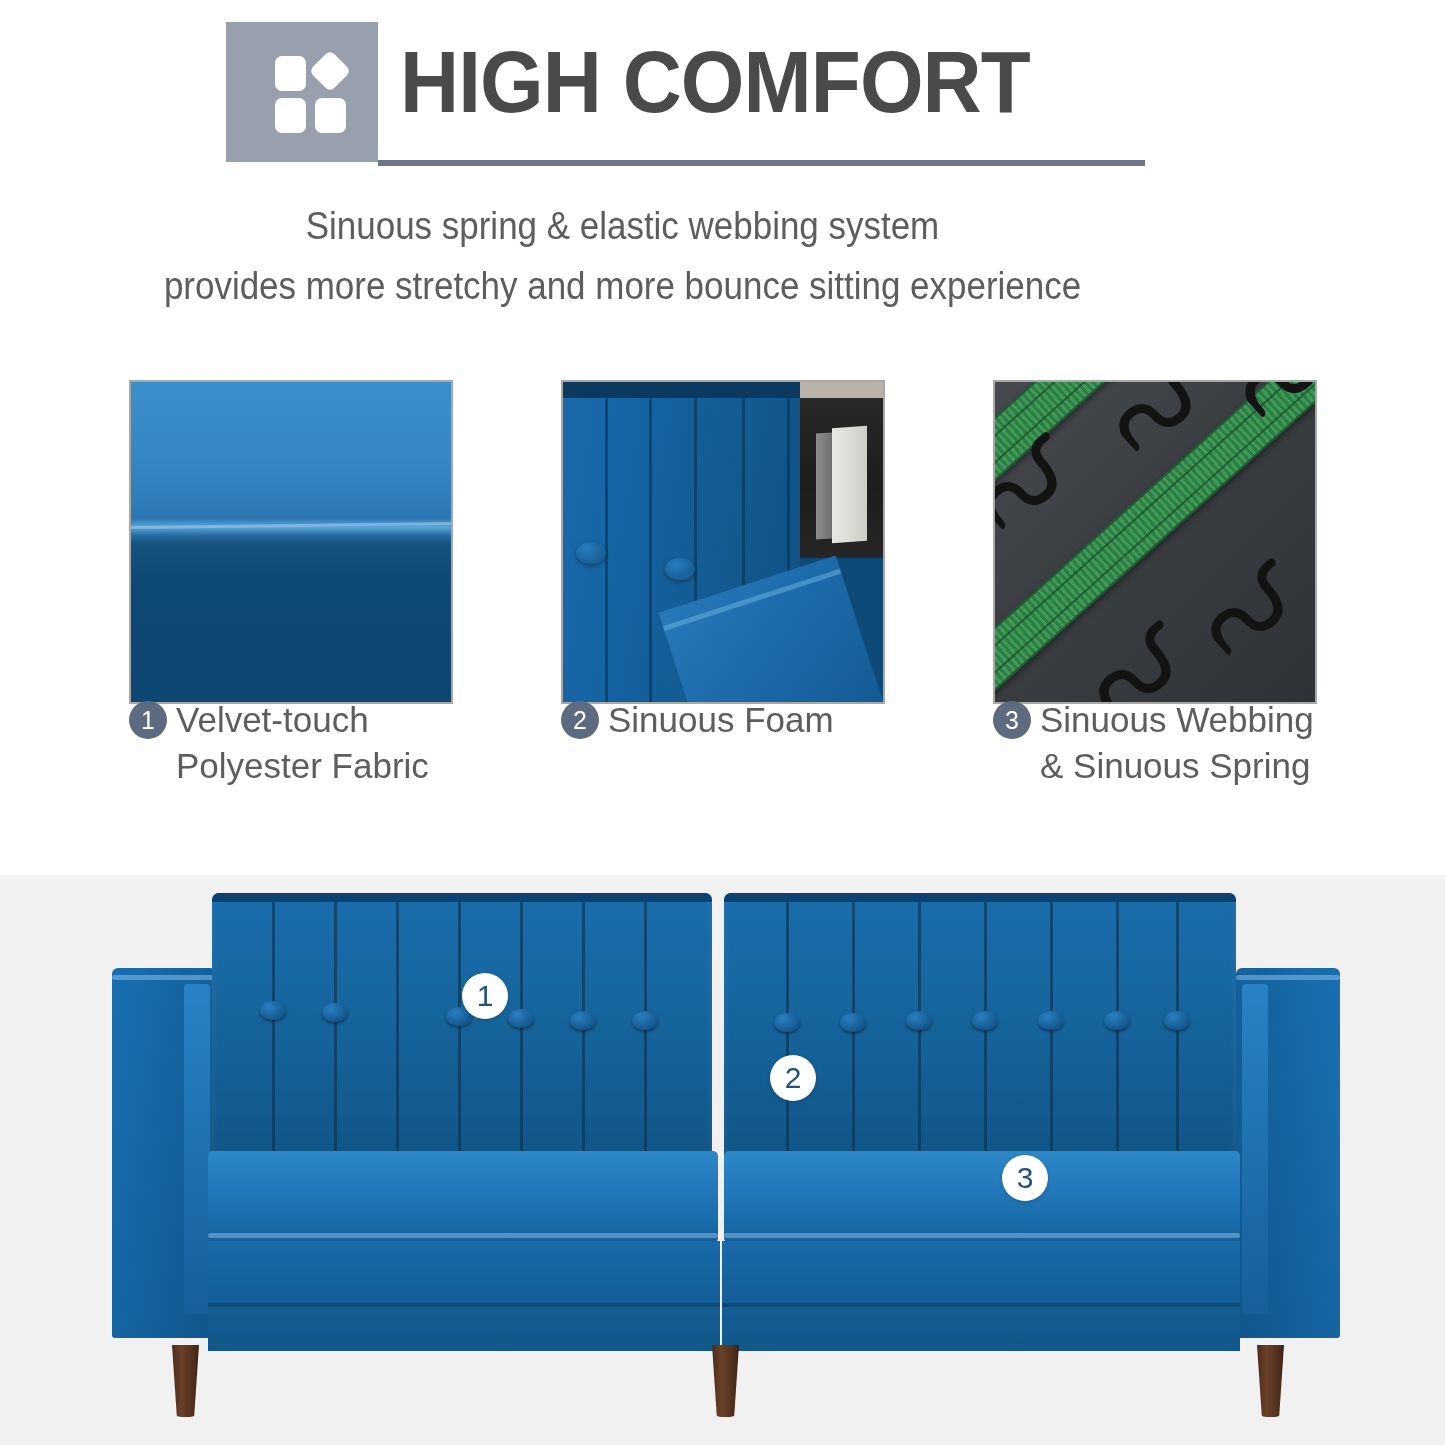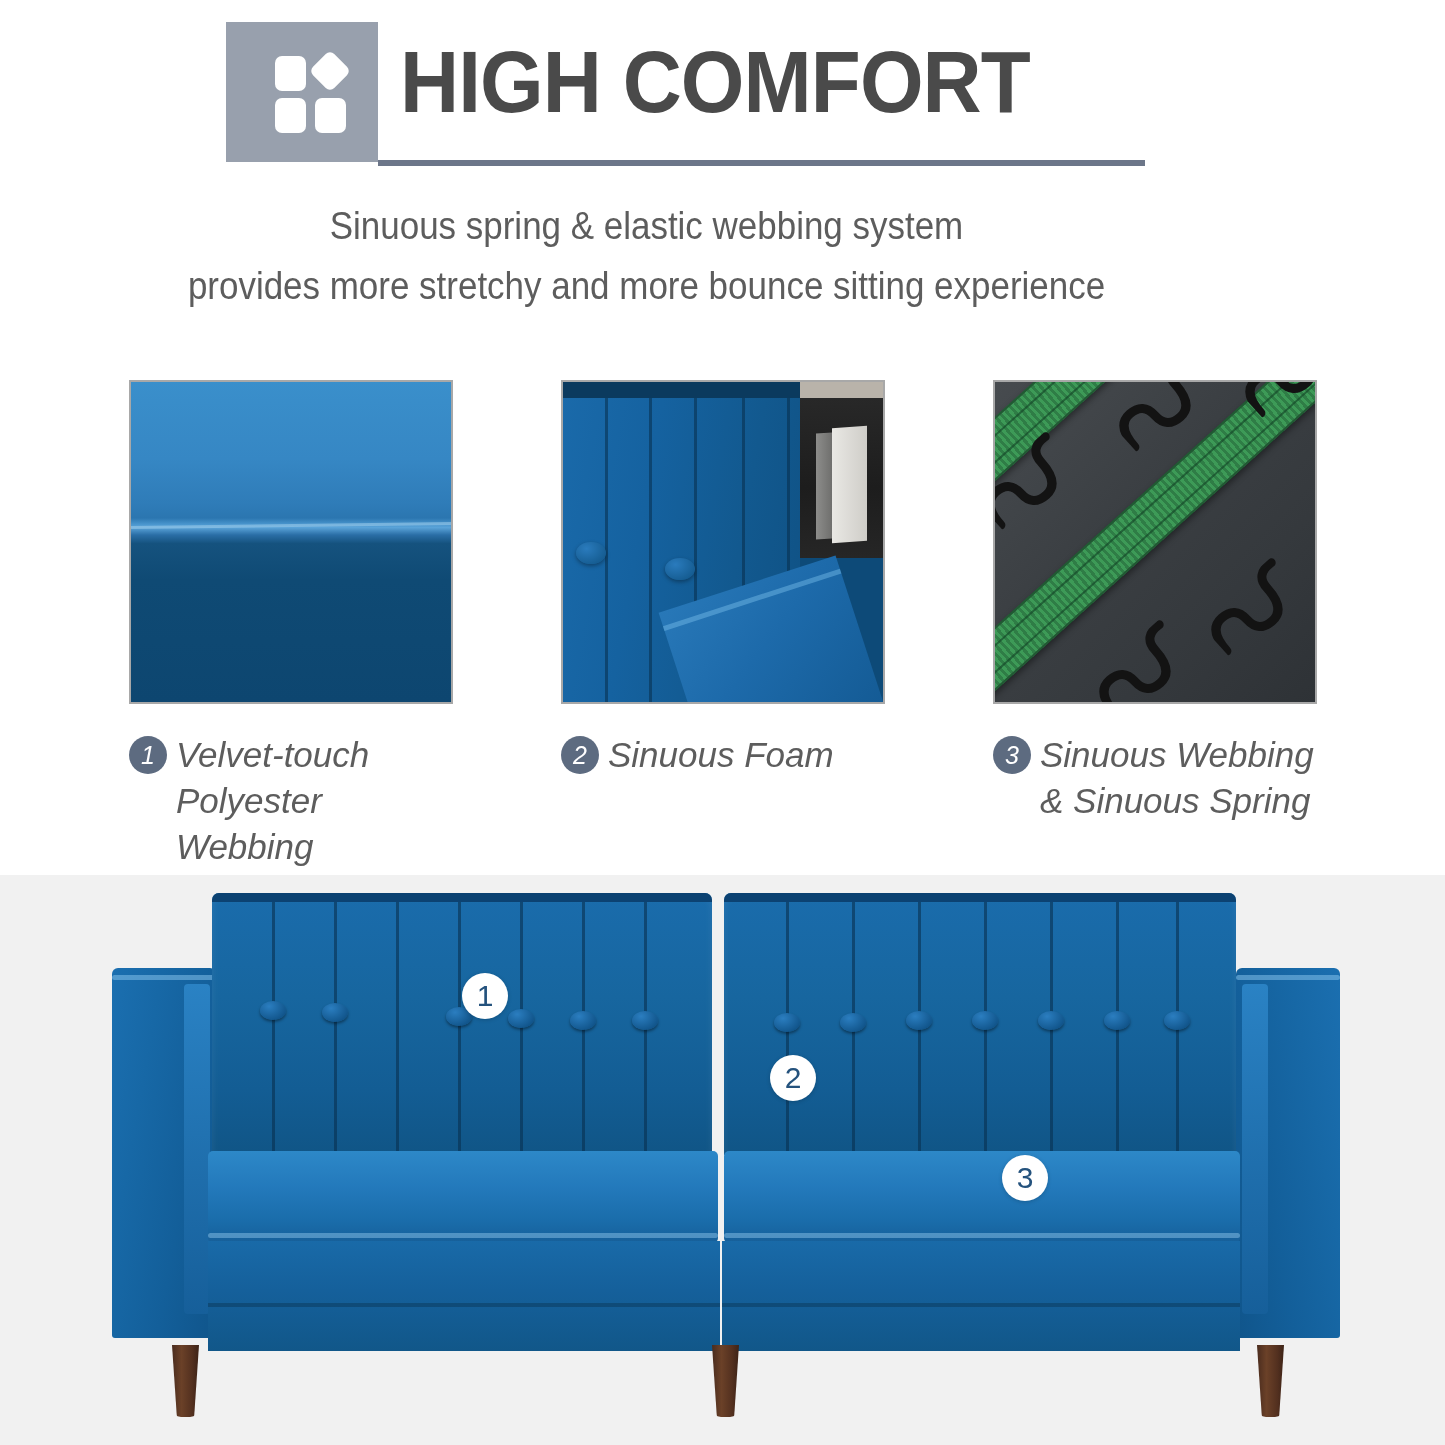--- a/index.html
+++ b/index.html
@@ -47,21 +47,20 @@
     background:#6c7689;
   }
 
   
   #subtitle{
     position:absolute;left:0;top:196px;width:1245px;
     text-align:center;
     color:#5d5d5d;
     font-size:38px;
     line-height:60px;
-    padding-left:24px;
   }
   #subtitle .line{transform:scaleX(0.92);display:block;}
 
   
   #features{
     position:absolute;left:0;top:380px;width:1445px;height:460px;
   }
   .feature{
     position:absolute;top:0;width:324px;
   }
@@ -137,22 +136,22 @@
   .strap:before{top:11px;}
   .strap:after{bottom:11px;}
   #strap-1{top:-32px;}
   #strap-2{top:178px;}
   #strap-3{top:388px;}
   .spring{position:absolute;width:112px;height:56px;
     transform:rotate(-42deg);}
   .spring svg{display:block;}
 
   .caption{
-    position:absolute;top:352px;left:0;width:340px;
-    font-size:35px;line-height:46px;color:#5d5d5d;font-style:italic;
+    position:absolute;top:317px;left:0;width:340px;
+    font-size:35px;line-height:46px;color:#5d5d5d;
   }
   .badge{
     display:inline-block;width:38px;height:38px;border-radius:50%;
     background:#5d6b80;color:#ffffff;
     font-size:25px;line-height:38px;text-align:center;
     vertical-align:3px;margin-right:9px;
   }
   .cap-text{display:inline;}
   .cap-l2{display:block;margin-left:47px;}
 
@@ -246,21 +245,21 @@
 </div>
 
 <div id="features">
 
   <div class="feature" id="feature-1">
     <div class="thumb">
       <div id="thumb-1-art"></div>
     </div>
     <div class="caption">
       <span class="badge">1</span><span class="cap-text">Velvet-touch</span>
-      <span class="cap-l2">Polyester Webbing</span>
+      <span class="cap-l2">Polyester Fabric</span>
     </div>
   </div>
 
   <div class="feature" id="feature-2">
     <div class="thumb">
       <div id="thumb-2-art">
         <div class="t2-panel" id="t2-back"></div>
         <div id="t2-backtop"></div>
         <div class="t2-seam" style="left:13%"></div>
         <div class="t2-seam" style="left:27%"></div>

